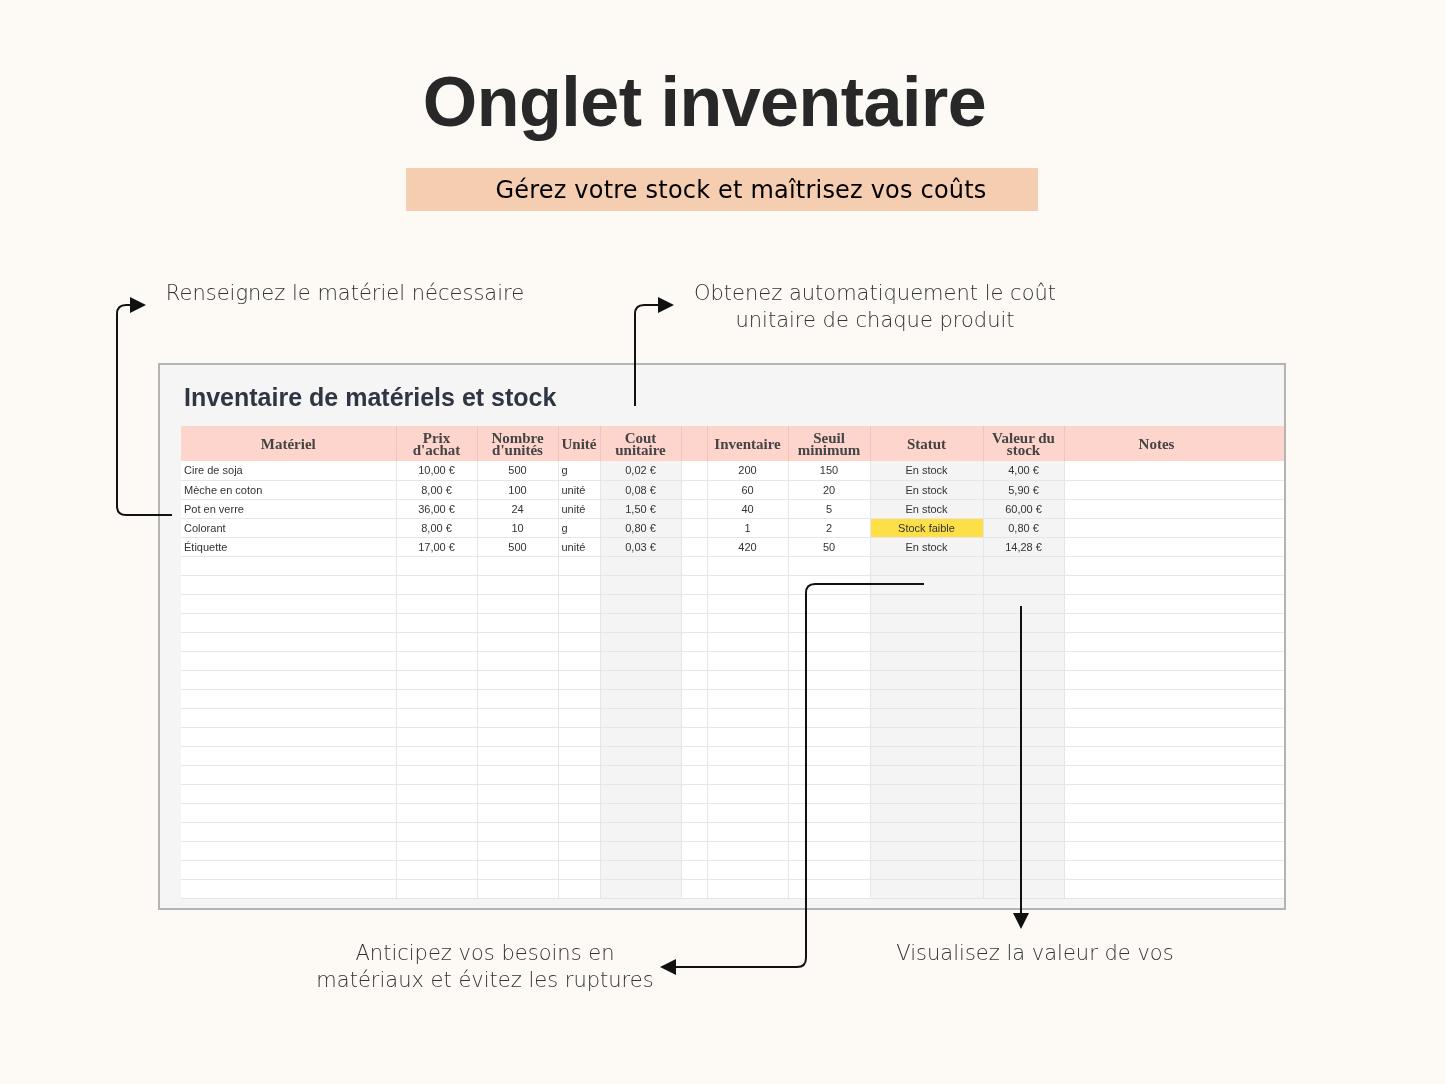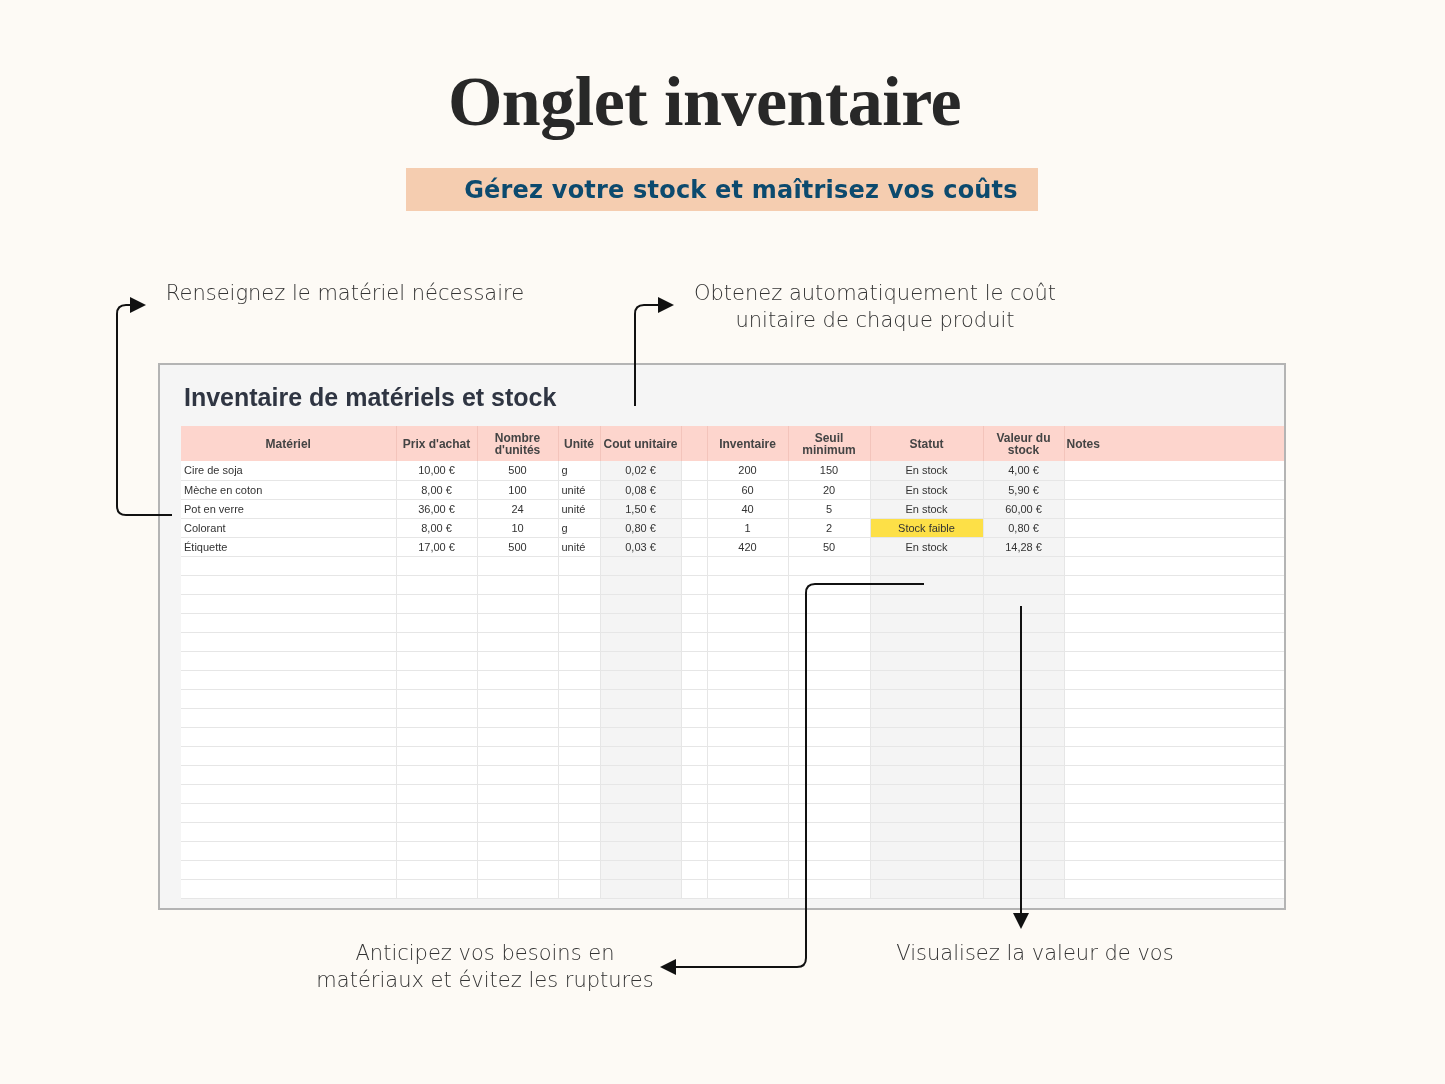--- a/index.html
+++ b/index.html
@@ -1,29 +1,29 @@
 <!DOCTYPE html>
 <html><head>
 <meta charset="utf-8">
 <style>
   * { box-sizing: border-box; margin: 0; padding: 0; }
   html, body { width: 1445px; height: 1084px; background: #fdfaf5; overflow: hidden; }
   body { position: relative; font-family: "DejaVu Sans", sans-serif; color: #2b2b2b; }
 
   .main-title {
     position: absolute; left: 0; top: 62px; width: 1409px; text-align: center;
-    font-family: Liberation Serif, serif; font-weight: bold; font-size: 70px;
+    font-family: Liberation Sans, sans-serif; font-weight: bold; font-size: 70px;
     letter-spacing: -0.5px; color: #282828;
   }
   .subtitle-band {
     position: absolute; left: 406px; top: 168px; width: 632px; height: 43px;
     background: #f5cdb0; display: flex; align-items: center; justify-content: center;
   }
   .subtitle-band span {
-    font-family: "DejaVu Sans", sans-serif; font-weight: 700; font-size: 24px; color: #0c4a6e;
+    font-family: "DejaVu Sans", sans-serif; font-weight: 400; font-size: 24px; color: #000000;
     letter-spacing: 0.2px;
     margin-left: 38px;
   }
 
   .callout {
     position: absolute; text-align: center; font-family: "DejaVu Sans", sans-serif;
     font-size: 21px; line-height: 27px; color: #333; font-weight: 300;
   }
   .callout span { display: block; white-space: nowrap; text-align: center; }
 
@@ -36,32 +36,32 @@
   .sheet-title {
     position: absolute; left: 24px; top: 18px; font-family: "Liberation Sans", sans-serif;
     font-weight: bold; font-size: 25px; color: #2f3542;
   }
   table.grid {
     position: absolute; left: 21px; top: 61px; border-collapse: collapse; table-layout: fixed;
     width: 1106px; font-family: "Liberation Sans", sans-serif; font-size: 11px; color: #333;
     background: #fff;
   }
   table.grid th {
-    background: #fdd5cd; height: 35px; font-weight: bold; font-size: 12px; color: #444;
-    border-right: 1px solid #f3c4bb; line-height: 12px; padding: 0 2px;
+    background: #fdd5cd; height: 35px; font-weight: bold; font-size: 15px; color: #444;
+    border-right: 1px solid #f3c4bb; line-height: 12px; padding: 0 2px; font-family: Liberation Serif, serif;
   }
   table.grid td {
     height: 19px; border-right: 1px solid #e6e6e6; border-bottom: 1px solid #e6e6e6;
     padding: 0 3px; white-space: nowrap; overflow: hidden;
   }
   table.grid td.c { text-align: center; }
   table.grid td.l { text-align: left; }
   table.grid td.shade { background: #f4f4f4; }
   table.grid td.alert { background: #fde047; }
-  table.grid th.notes { text-align: left; padding-right: 40px; }
+  table.grid th.notes { text-align: center; padding-right: 40px; }
 </style>
 </head>
 <body>
 
 <div class="main-title">Onglet inventaire</div>
 <div class="subtitle-band">
   <span>Gérez votre stock et maîtrisez vos coûts</span>
 </div>
 
 <div class="callout" style="left:130px; top:280px; width:430px;">

